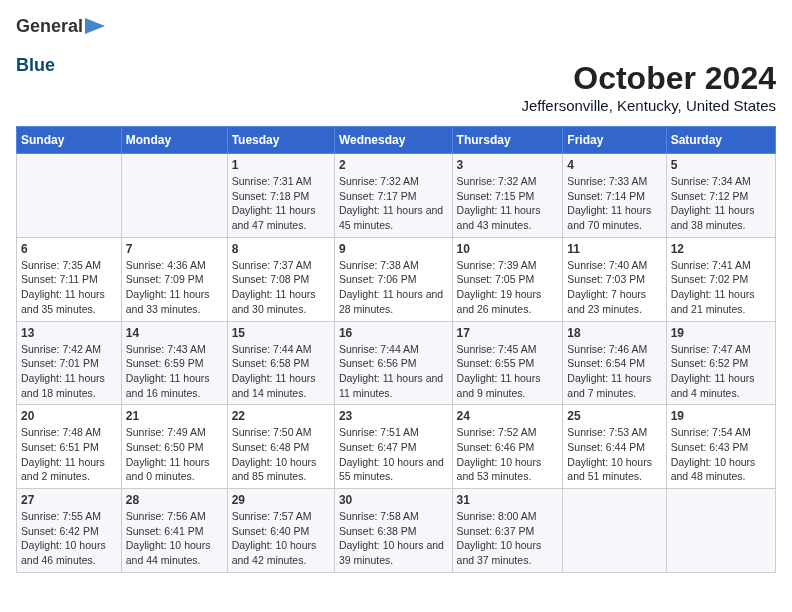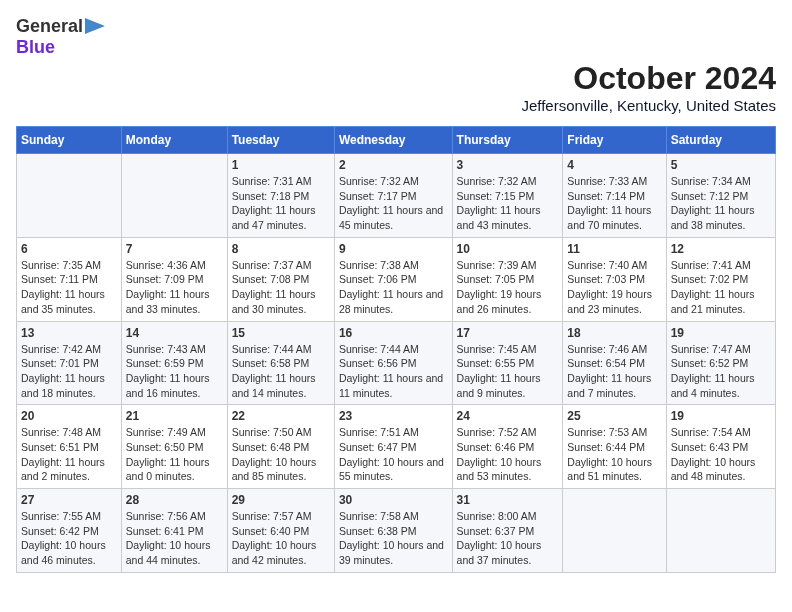--- a/index.html
+++ b/index.html
@@ -13,20 +13,21 @@
     .header {
       display: flex;
       justify-content: space-between;
       align-items: flex-start;
       margin-bottom: 12px;
     }
     .logo {
       display: flex;
       flex-direction: column;
       align-items: flex-start;
+      gap: 18px;
     }
     .logo-line {
       display: flex; align-items: center;
     }
     .title-area {
       text-align: right;
       margin-top: 44px;
     }
     .title-area h1 {
       font-size: 32px;
@@ -77,21 +78,21 @@
       line-height: 1.4;
     }
     .logo-general {
       font-size: 18px;
       font-weight: bold;
       color: #333;
     }
     .logo-blue {
       font-size: 18px;
       font-weight: bold;
-      color: #6d28d9;
+      color: #0c4a6e;
     }
   </style>
 </head>
 <body>
 
 <div class="header">
   <div class="logo">
     <div class="logo-line">
       <span class="logo-general">General</span>
       <svg width="22" height="20" viewBox="0 0 22 20" style="margin-left:2px;margin-top:-2px">
@@ -202,21 +203,21 @@
             <div>Sunrise: 7:39 AM</div>
             <div>Sunset: 7:05 PM</div>
             <div>Daylight: 19 hours and 26 minutes.</div>
           </div>
         </td>
         <td>
           <span class="day-number">11</span>
           <div class="cell-content">
             <div>Sunrise: 7:40 AM</div>
             <div>Sunset: 7:03 PM</div>
-            <div>Daylight: 19 hours and 23 minutes.</div>
+            <div>Daylight: 7 hours and 23 minutes.</div>
           </div>
         </td>
         <td>
           <span class="day-number">12</span>
           <div class="cell-content">
             <div>Sunrise: 7:41 AM</div>
             <div>Sunset: 7:02 PM</div>
             <div>Daylight: 11 hours and 21 minutes.</div>
           </div>
         </td>

